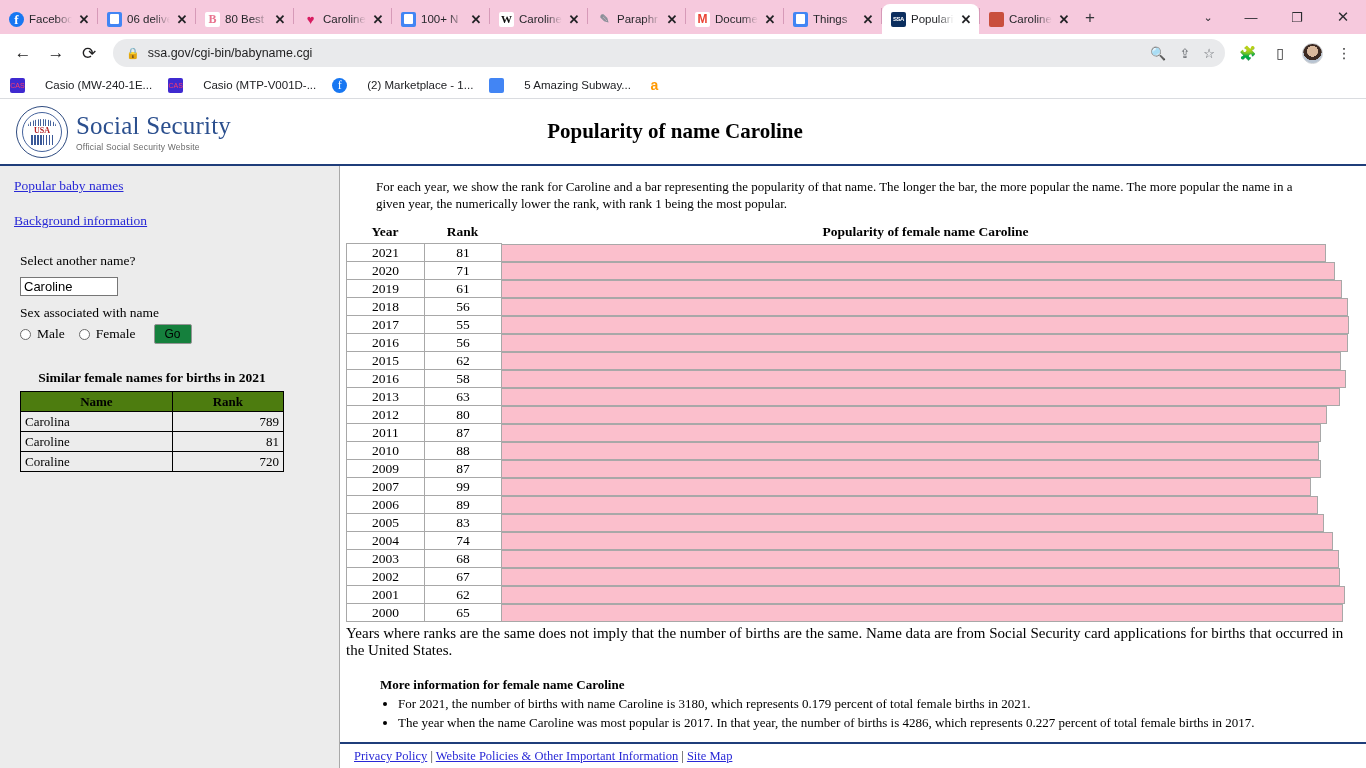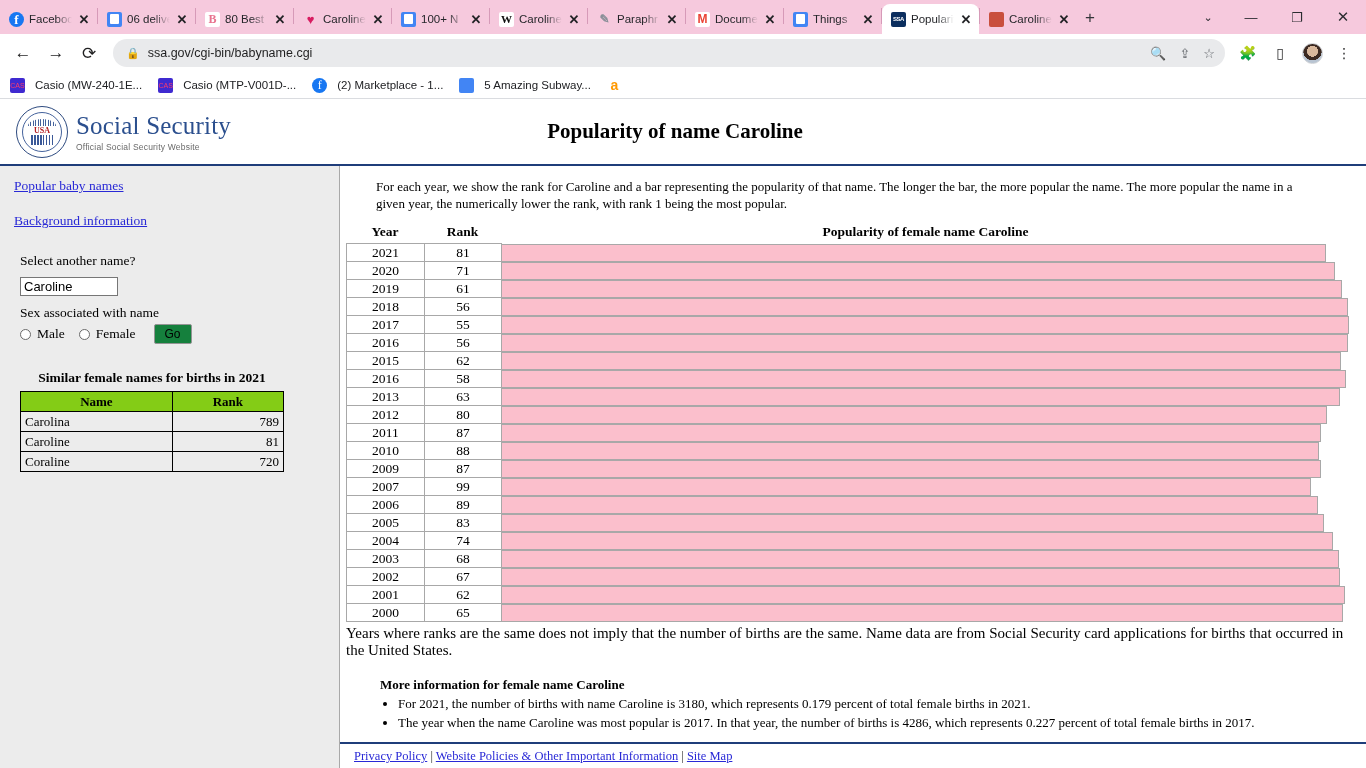--- a/index.html
+++ b/index.html
@@ -93,21 +93,21 @@
   .tb-icon { width: 28px; height: 28px; display: flex; align-items: center; justify-content: center;
              font-size: 14px; color: #2d2d2e; }
   .avatar { width: 21px; height: 21px; border-radius: 50%;
             background: radial-gradient(circle at 50% 38%, #d8b89c 0 36%, #3c2a22 37% 60%, #b8c4d2 61% 100%);
             border: 1px solid #cfd2d6; }
 
   .bookmarks {
     height: 27px; background: #ffffff; display: flex; align-items: center;
     padding: 0 10px; gap: 16px; flex: 0 0 27px; border-bottom: 1px solid #dadce0;
   }
-  .bm { display: flex; align-items: center; gap: 10px; font-size: 11.5px; color: #202124; }
+  .bm { display: flex; align-items: center; gap: 20px; font-size: 11.5px; color: #202124; }
   .bm-ico { width: 15px; height: 15px; border-radius: 2px; flex: 0 0 15px;
             display:flex;align-items:center;justify-content:center;font-size:8px;color:#fff; }
   .bm-casio { background:#3f2ad0; color:#ff3b6b; font-size:7px; }
   .bm-fb { background:#1877f2; border-radius:50%; font-family:"Liberation Serif",serif; font-size:12px; }
   .bm-docs { background:#4285f4; }
   .bm-amz { background:transparent; color:#ff9900; font-size:14px; font-weight:bold; }
 
   
   .page { flex: 1 1 auto; background: #fff; overflow: hidden; position: relative;
           font-family: "Liberation Serif", serif; }
@@ -141,21 +141,21 @@
                 border: 1px solid #767676; background: #fff; font-family: "Liberation Sans", sans-serif; }
   .sex-label { font-size: 13.5px; color: #000; margin: 9px 0 3px 6px; }
   .sex-row { display: flex; align-items: center; gap: 6px; margin-left: 6px; font-size: 13.5px; }
   .radio { width: 11px; height: 11px; border: 1px solid #6b6b6b; border-radius: 50%; background: #fff;
            display: inline-block; }
   .go-btn { margin-left: 12px; font-size: 12px; font-family: "Liberation Sans", sans-serif;
             padding: 2px 10px; border: 1px solid #949494; background: #15803d; border-radius: 2px; }
   .sim-title { text-align: center; font-size: 13.5px; font-weight: bold; margin: 26px 0 5px 0; width: 264px; margin-left: 6px;}
   .sim-table { border-collapse: collapse; margin-left: 6px; width: 264px; }
   .sim-table th, .sim-table td { border: 1px solid #000; font-size: 13px; height: 20px; padding: 0 4px; }
-  .sim-table th { background: #84cc16; font-weight: bold; text-align: center; }
+  .sim-table th { background: #4d7c0f; font-weight: bold; text-align: center; }
   .sim-table td.name { text-align: left; }
   .sim-table td.rank { text-align: right; }
 
   .content { flex: 1 1 auto; padding: 8px 16px 16px 6px; position: relative; }
   .intro { font-size: 13px; line-height: 1.32; color: #000; margin: 4px 30px 0 30px; text-align: left; }
 
   .chart-head { display: flex; align-items: flex-end; margin-top: 12px; font-weight: bold; font-size: 13.5px; }
   .ch-year { width: 78px; text-align: center; flex: 0 0 78px; }
   .ch-rank { width: 77px; text-align: center; flex: 0 0 77px; }
   .ch-bar { flex: 1 1 auto; text-align: center; }

